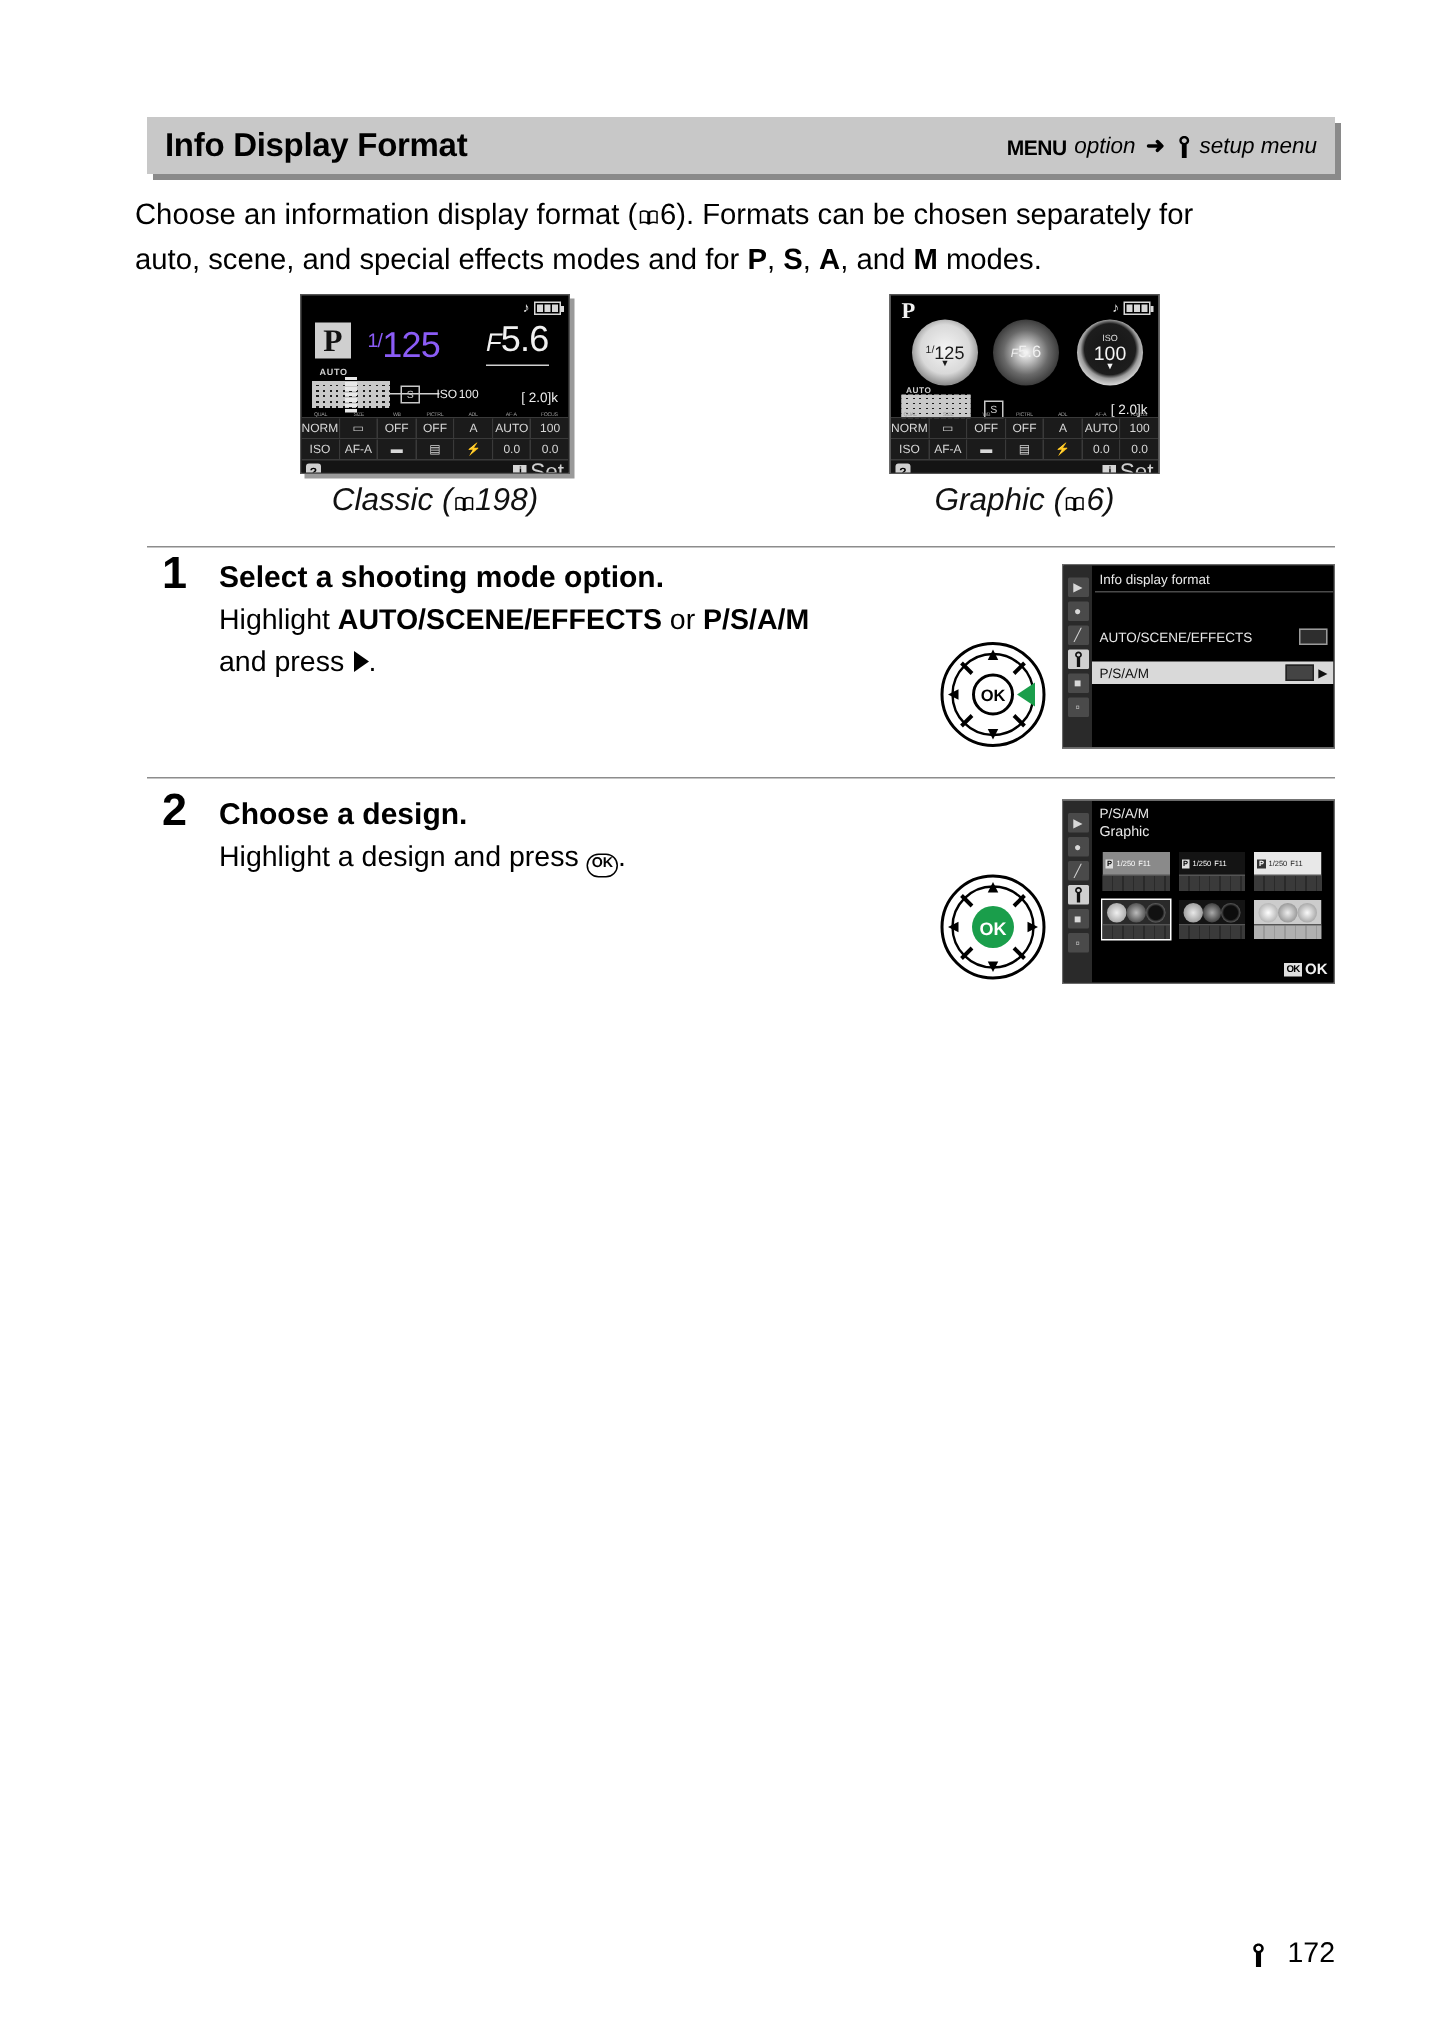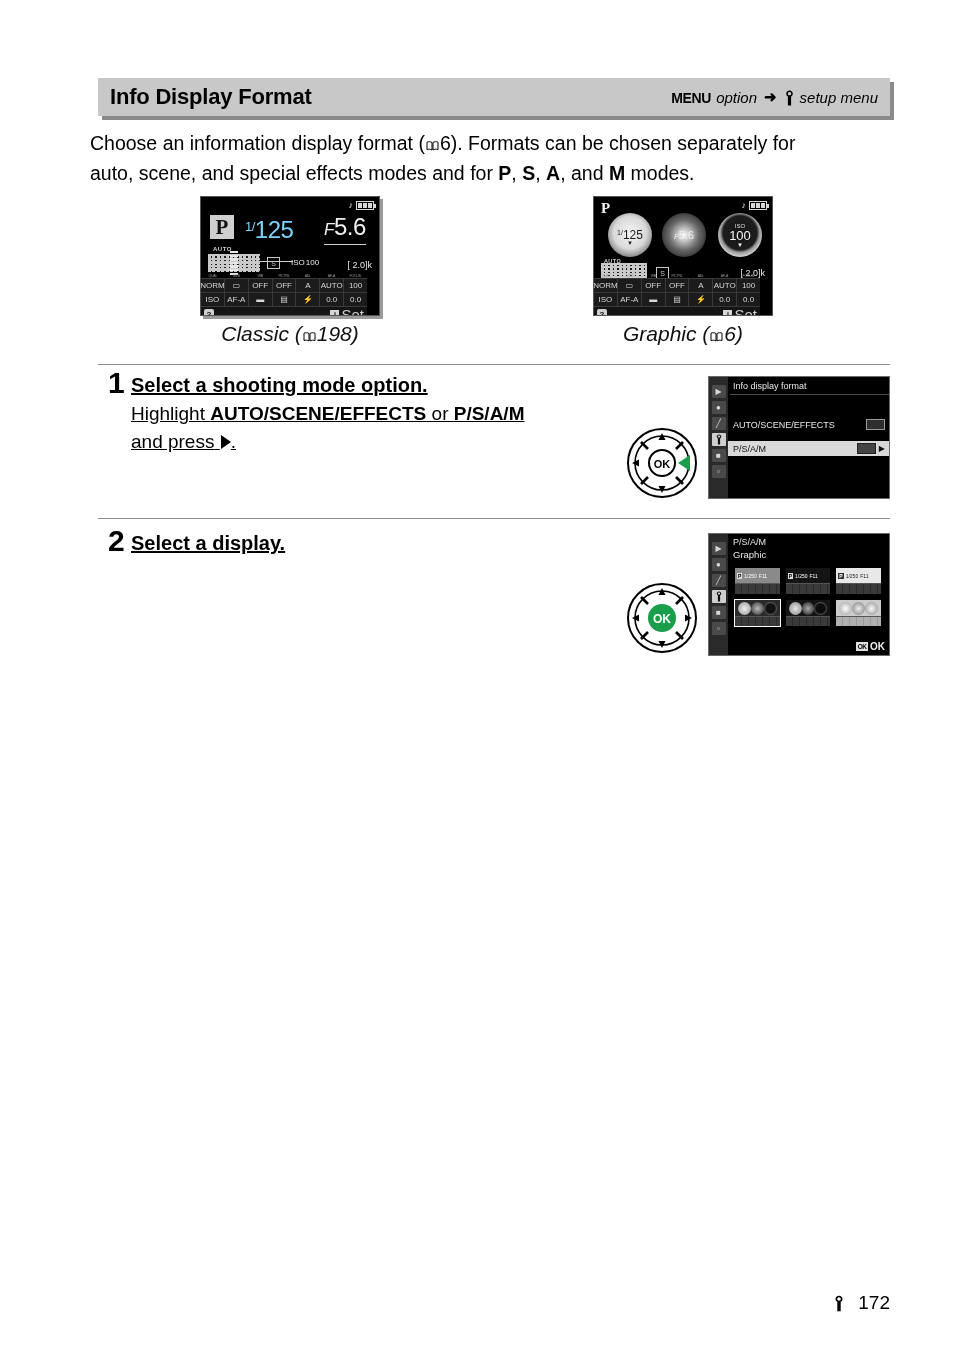--- a/index.html
+++ b/index.html
@@ -113,21 +113,21 @@
     width: 13px;
     height: 10px;
     vertical-align: -1px;
     margin: 0 1px;
   }
   .bookglyph svg { display: block; }
 
   
   .lcd-bottom {
     position: absolute;
-    left: 0; right: 12px; bottom: 0;
+    left: 0; right: 0; bottom: 0;
     height: 42px;
   }
   .lcd-row {
     display: flex;
     height: 13px;
     border-top: 1px solid #3a3a3a;
   }
   .lcd-row .cell {
     flex: 1;
     border-right: 1px solid #3a3a3a;
@@ -213,21 +213,21 @@
     background: #cfcfcf;
     color: #111;
     font-size: 21px;
     font-weight: bold;
     display: flex; align-items: center; justify-content: center;
     font-family: "Liberation Serif", serif;
   }
   .cl-shutter {
     position: absolute;
     left: 44px; top: 17px;
-    color: #7dd3fc;
+    color: #8b5cf6;
     font-size: 24px;
     letter-spacing: -0.5px;
     border-bottom: 1.5px solid #cfcfcf;
     padding-bottom: 18px;
     line-height: 26px;
   }
   .cl-shutter sup { font-size: 13px; vertical-align: 7px; }
   .cl-aperture {
     position: absolute;
     left: 123px; top: 17px;
@@ -389,23 +389,22 @@
   }
   .step-num {
     position: absolute;
     left: 10px;
     top: -4px;
     font-size: 30px;
     font-weight: bold;
     line-height: 30px;
   }
   .step-body {
-    margin-left: 33px;
+    margin-left: 48px;
     width: 520px;
-    text-decoration: underline;
   }
   .step-title {
     font-size: 20px;
     font-weight: bold;
     line-height: 27px;
   }
   .step-text {
     font-size: 19px;
     line-height: 28px;
     margin-top: 1px;
@@ -837,21 +836,24 @@
       </span>
     </div>
   </div>
 </div>
 
 <div class="rule" style="top:518px;"></div>
 
 <div class="step" style="top:530px;">
   <div class="step-num">2</div>
   <div class="step-body">
-    <div class="step-title">Select a display.</div>
+    <div class="step-title">Choose a design.</div>
+    <div class="step-text">
+      <span>Highlight a design and press </span><span class="ok-inline">OK</span><span>.</span>
+    </div>
   </div>
 </div>
 
 <div class="dpad" style="left:626px; top:582px;">
   <svg width="72" height="72" viewBox="0 0 72 72">
     <circle cx="36" cy="36" r="34" fill="#fff" stroke="#000" stroke-width="2"></circle>
     <circle cx="36" cy="36" r="27" fill="#fff" stroke="#000" stroke-width="1.6"></circle>
     <circle cx="36" cy="36" r="14" fill="#1a9e4b"></circle>
     <text x="36" y="41" font-family="Liberation Sans, sans-serif" font-size="12" font-weight="bold" text-anchor="middle" fill="#fff">OK</text>
     <polygon points="36,6 32.5,13 39.5,13" fill="#000"></polygon>

